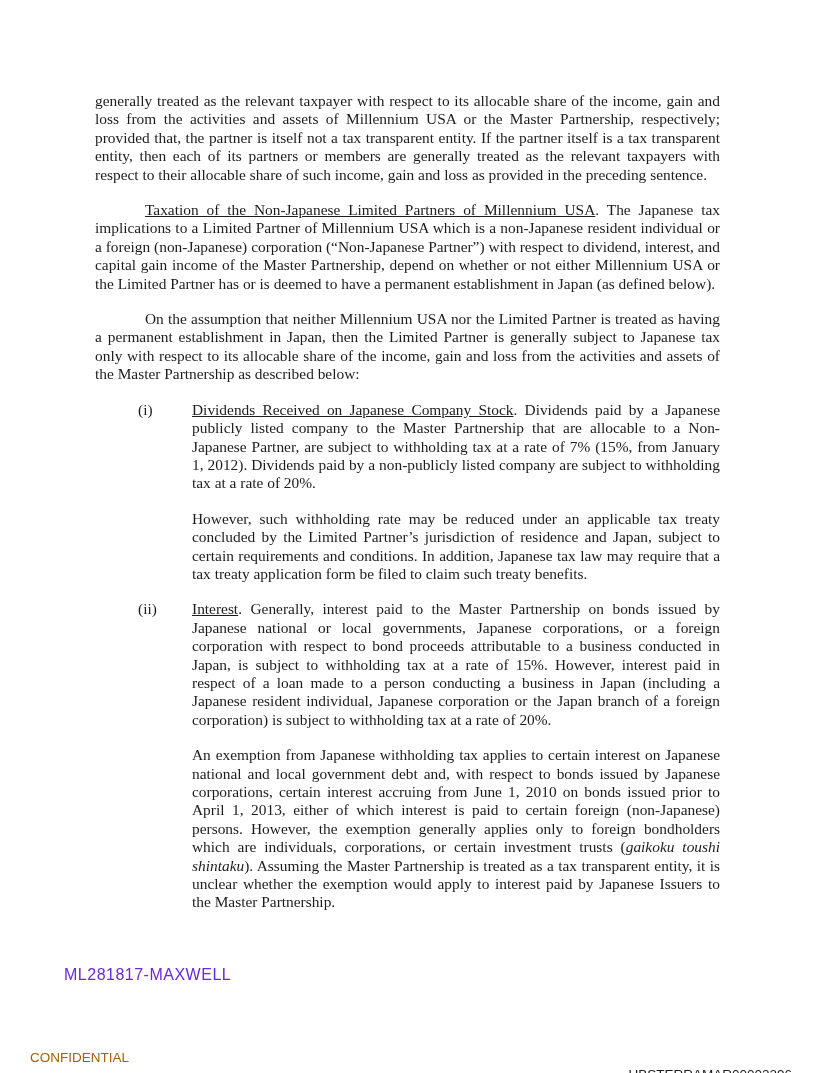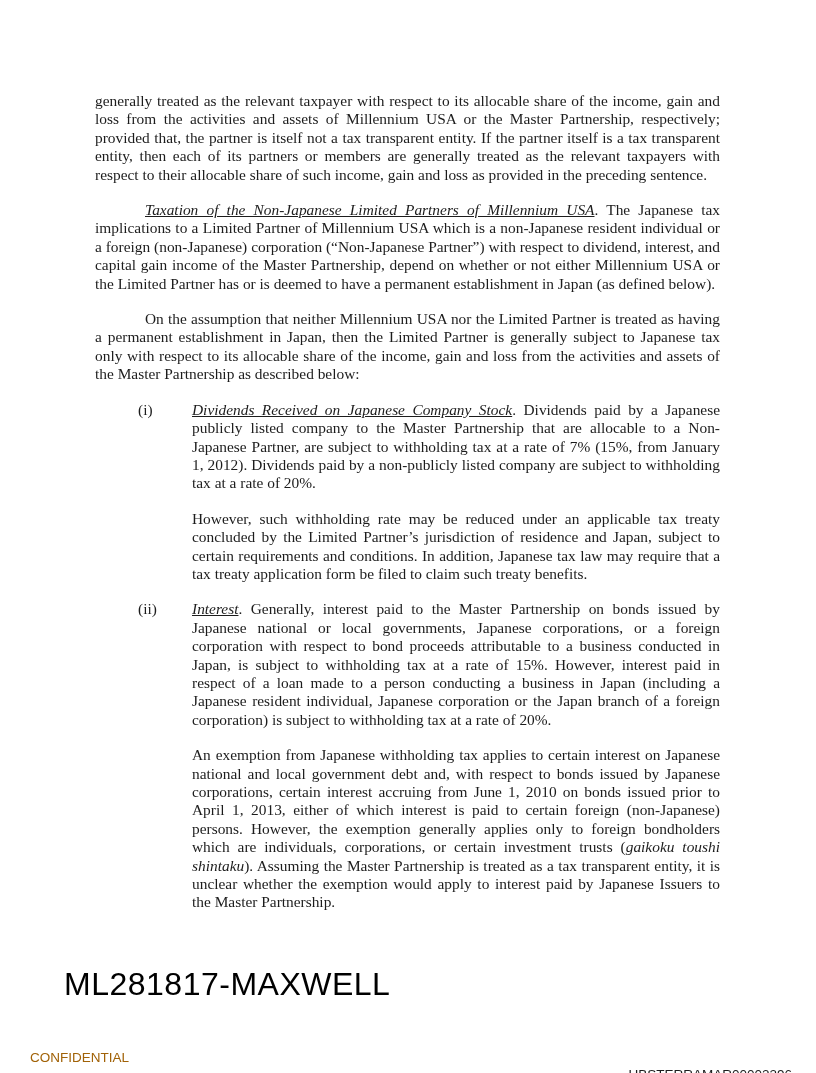--- a/index.html
+++ b/index.html
@@ -36,33 +36,32 @@
     padding-left: 97px;
     margin: 0;
   }
   .list-item .marker {
     position: absolute;
     left: 43px;
     top: 0;
   }
   .u {
     text-decoration: underline;
-    font-style: italic;
   }
   .it {
     font-style: italic;
   }
   .watermark {
     position: absolute;
     left: 64px;
     top: 966px;
     font-family: "Liberation Sans", sans-serif;
-    font-size: 32px;
+    font-size: 16px;
     letter-spacing: 0.5px;
-    color: #000000;
+    color: #6d28d9;
   }
   .pageno {
     position: absolute;
     left: 0;
     top: 975px;
     width: 816px;
     text-align: center;
     font-family: "Liberation Serif", serif;
     font-size: 15px;
     color: #1c1c1c;

